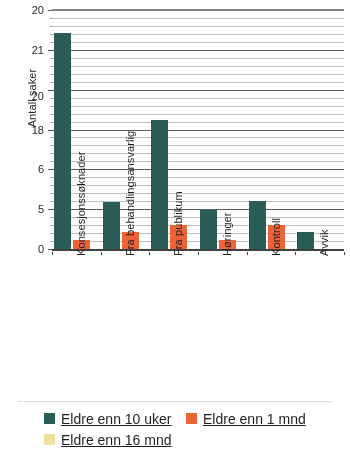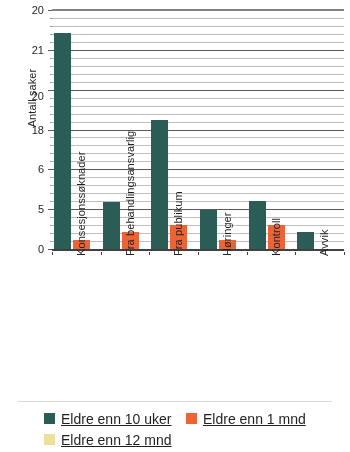--- a/index.html
+++ b/index.html
@@ -318,18 +318,18 @@
           <span class="legend-text">Eldre enn 10 uker</span>
         </div>
         <div class="legend-item">
           <span class="legend-swatch" style="background: rgb(237, 99, 56);"></span>
           <span class="legend-text">Eldre enn 1 mnd</span>
         </div>
       </div>
       <div class="legend-row">
         <div class="legend-item col1">
           <span class="legend-swatch" style="background: rgb(238, 223, 158);"></span>
-          <span class="legend-text">Eldre enn 12 mnd</span>
+          <span class="legend-text">Eldre enn 16 mnd</span>
         </div>
       </div>
     </div>
 
 </div>
 
 </body></html>

